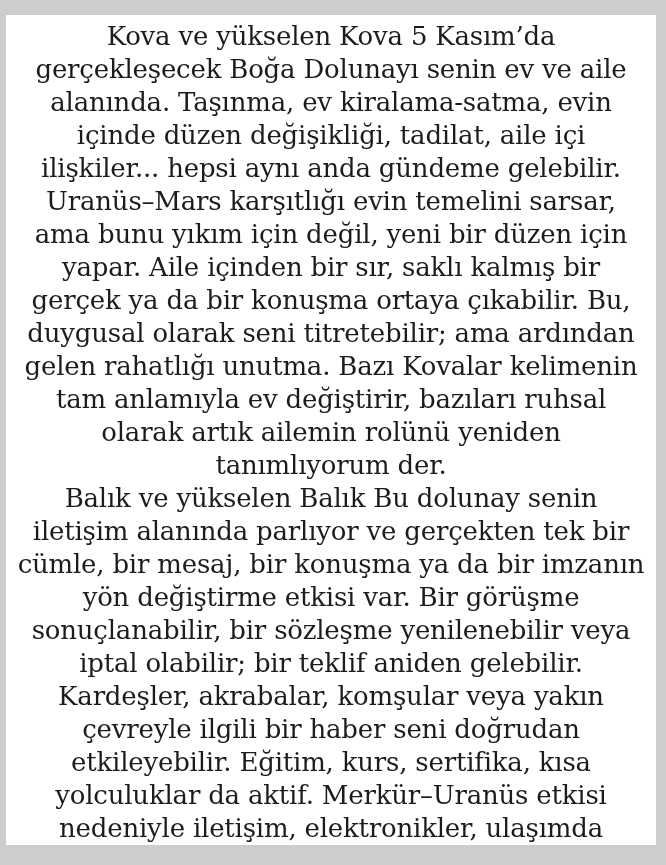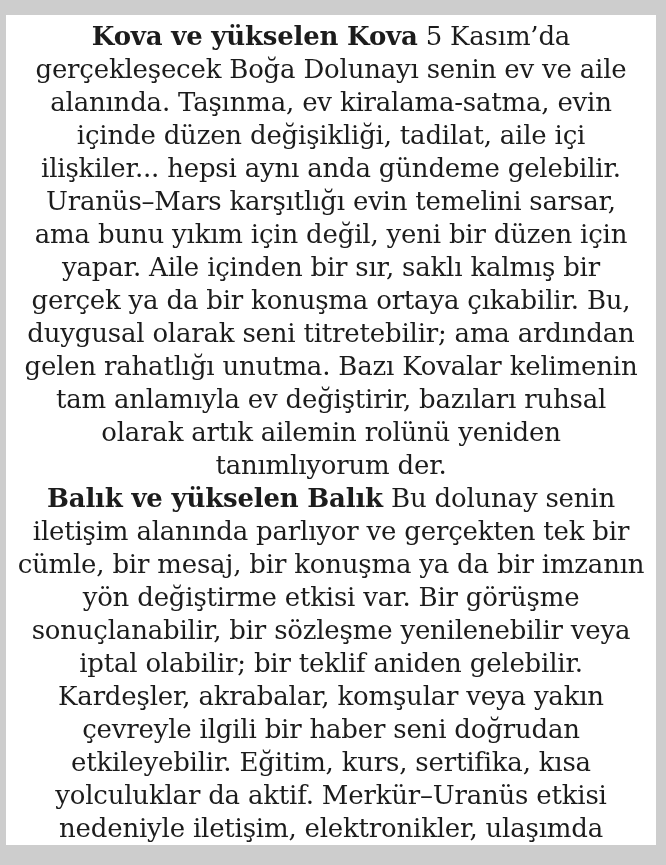--- a/index.html
+++ b/index.html
@@ -26,21 +26,21 @@
       padding: 5px 10px 0 10px;
       font-size: 26px;
       line-height: 33px;
       letter-spacing: -0.2px;
       overflow: hidden;
     }
     .para {
       margin: 0;
     }
     .para b {
-      font-weight: 700;
+      font-weight: 400;
     }
   </style>
 </head>
 <body>
 
 <div class="frame">
   <div class="page">
 
     <p class="para"><b>Kova ve yükselen Kova</b><span> 5 Kasım’da gerçekleşecek Boğa Dolunayı senin ev ve aile alanında. Taşınma, ev kiralama-satma, evin içinde düzen değişikliği, tadilat, aile içi ilişkiler... hepsi aynı anda gündeme gelebilir. Uranüs–Mars karşıtlığı evin temelini sarsar, ama bunu yıkım için değil, yeni bir düzen için yapar. Aile içinden bir sır, saklı kalmış bir gerçek ya da bir konuşma ortaya çıkabilir. Bu, duygusal olarak seni titretebilir; ama ardından gelen rahatlığı unutma. Bazı Kovalar kelimenin tam anlamıyla ev değiştirir, bazıları ruhsal olarak artık ailemin rolünü yeniden tanımlıyorum der.</span></p>
 

